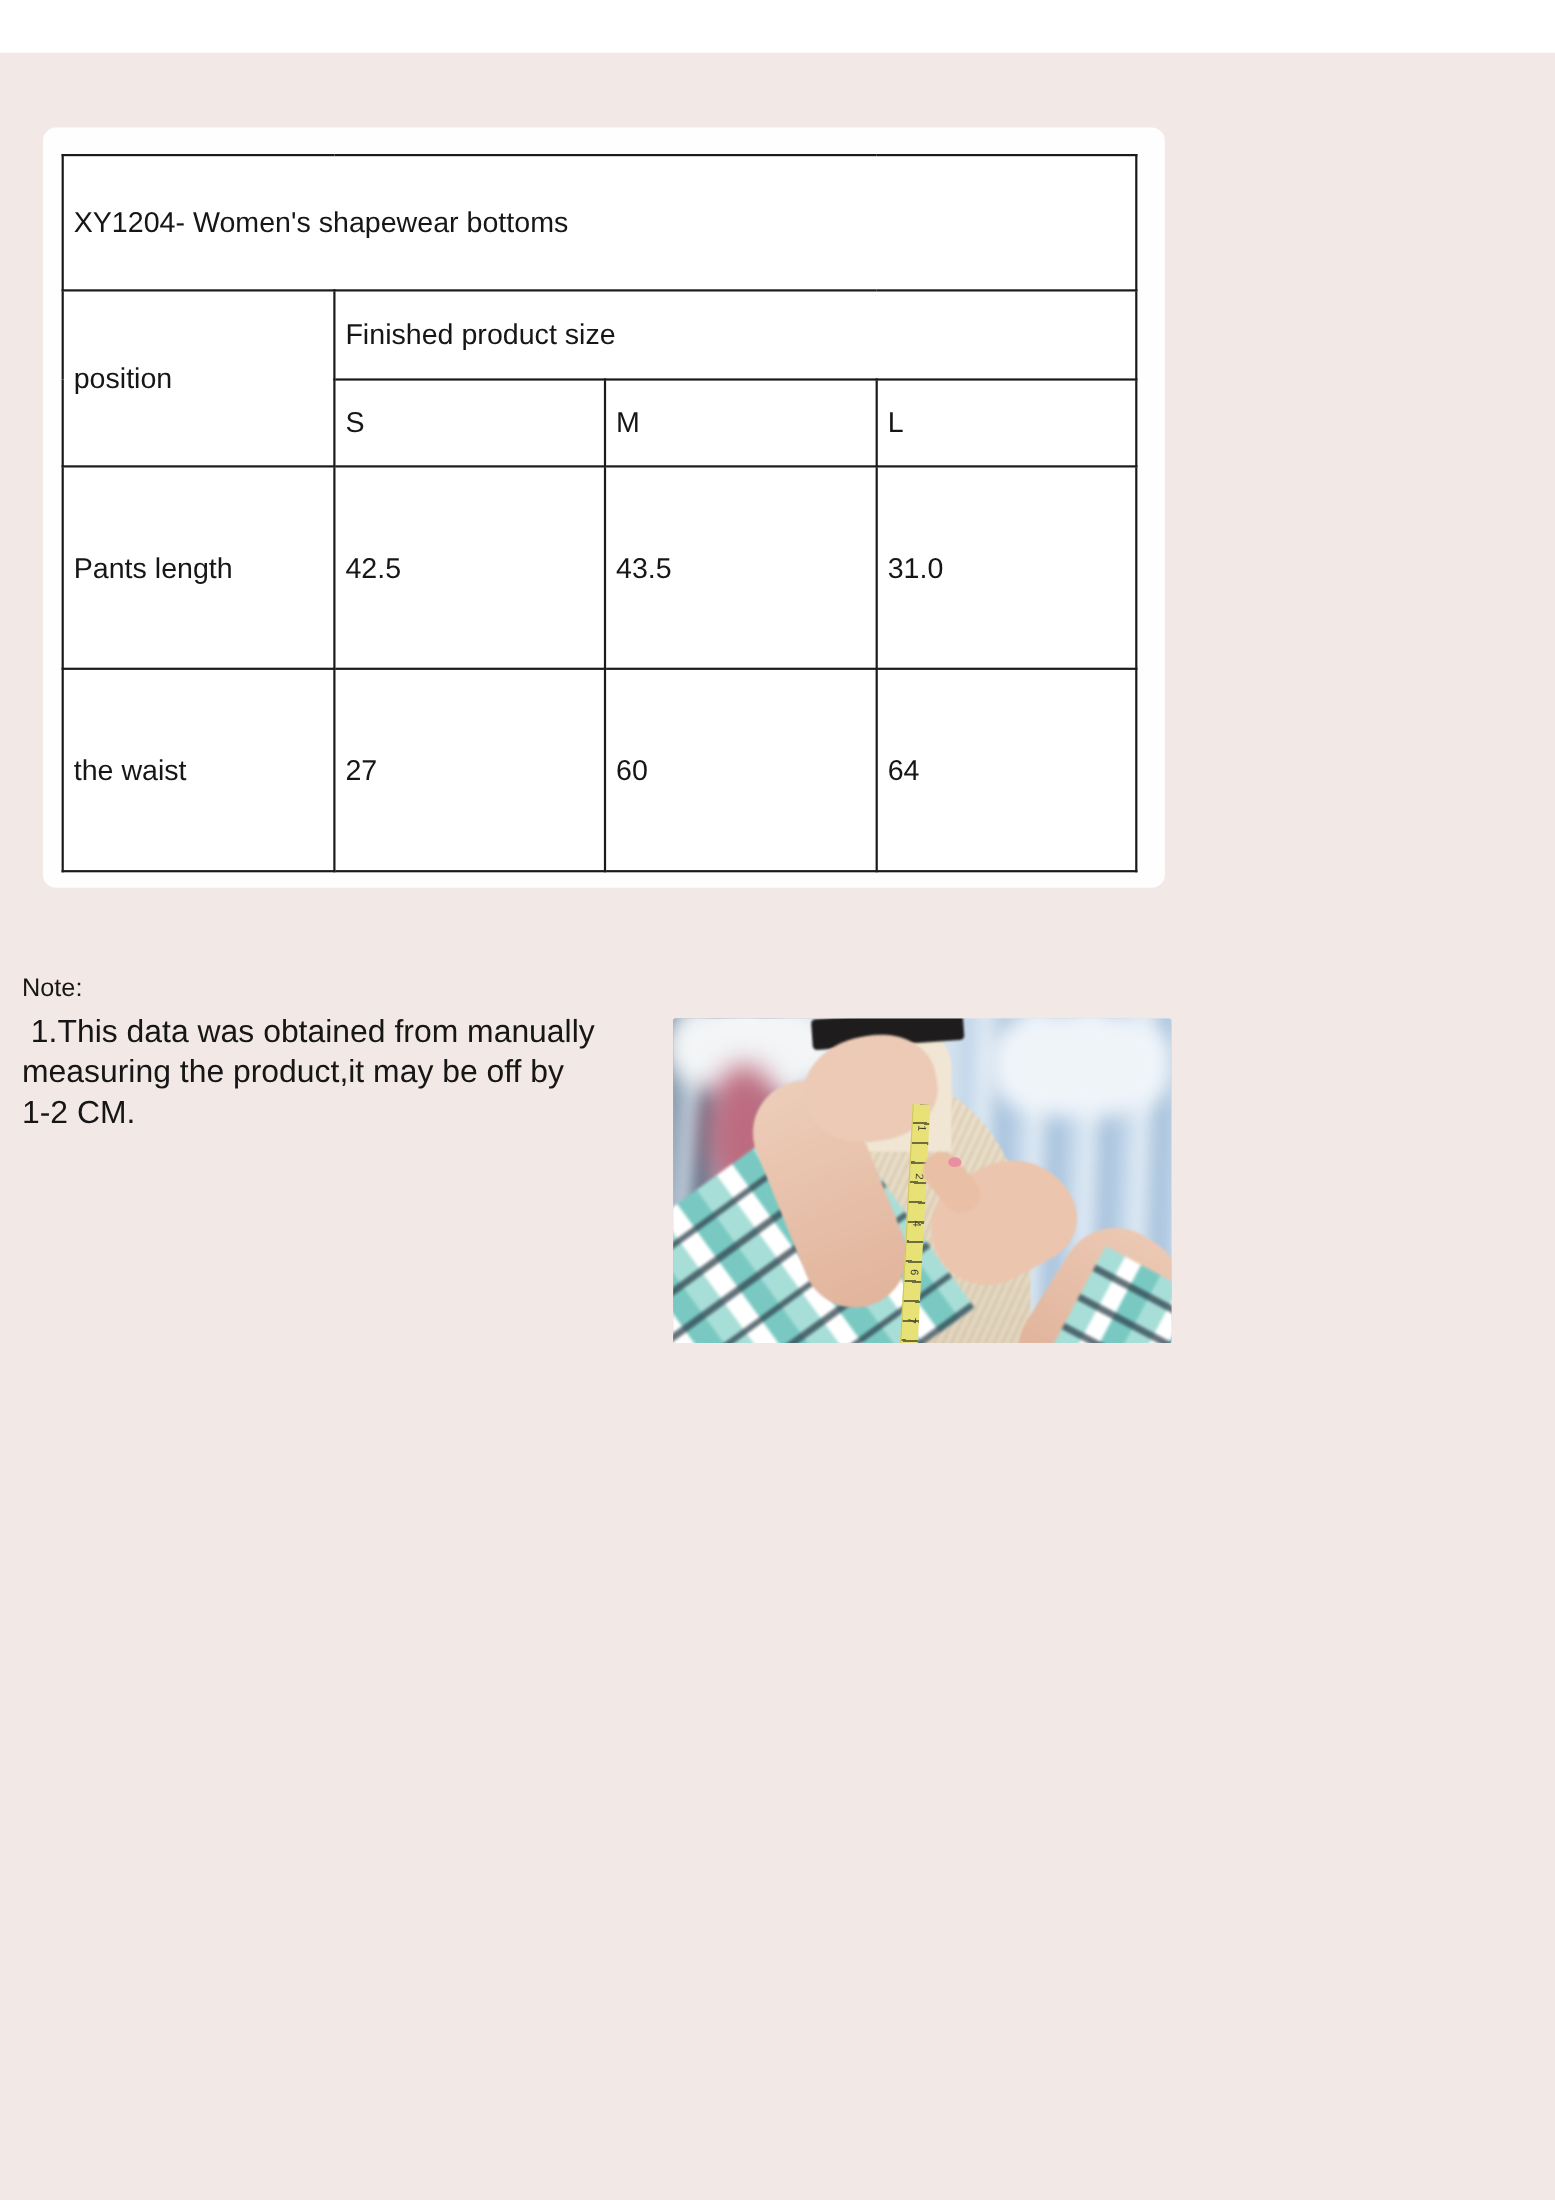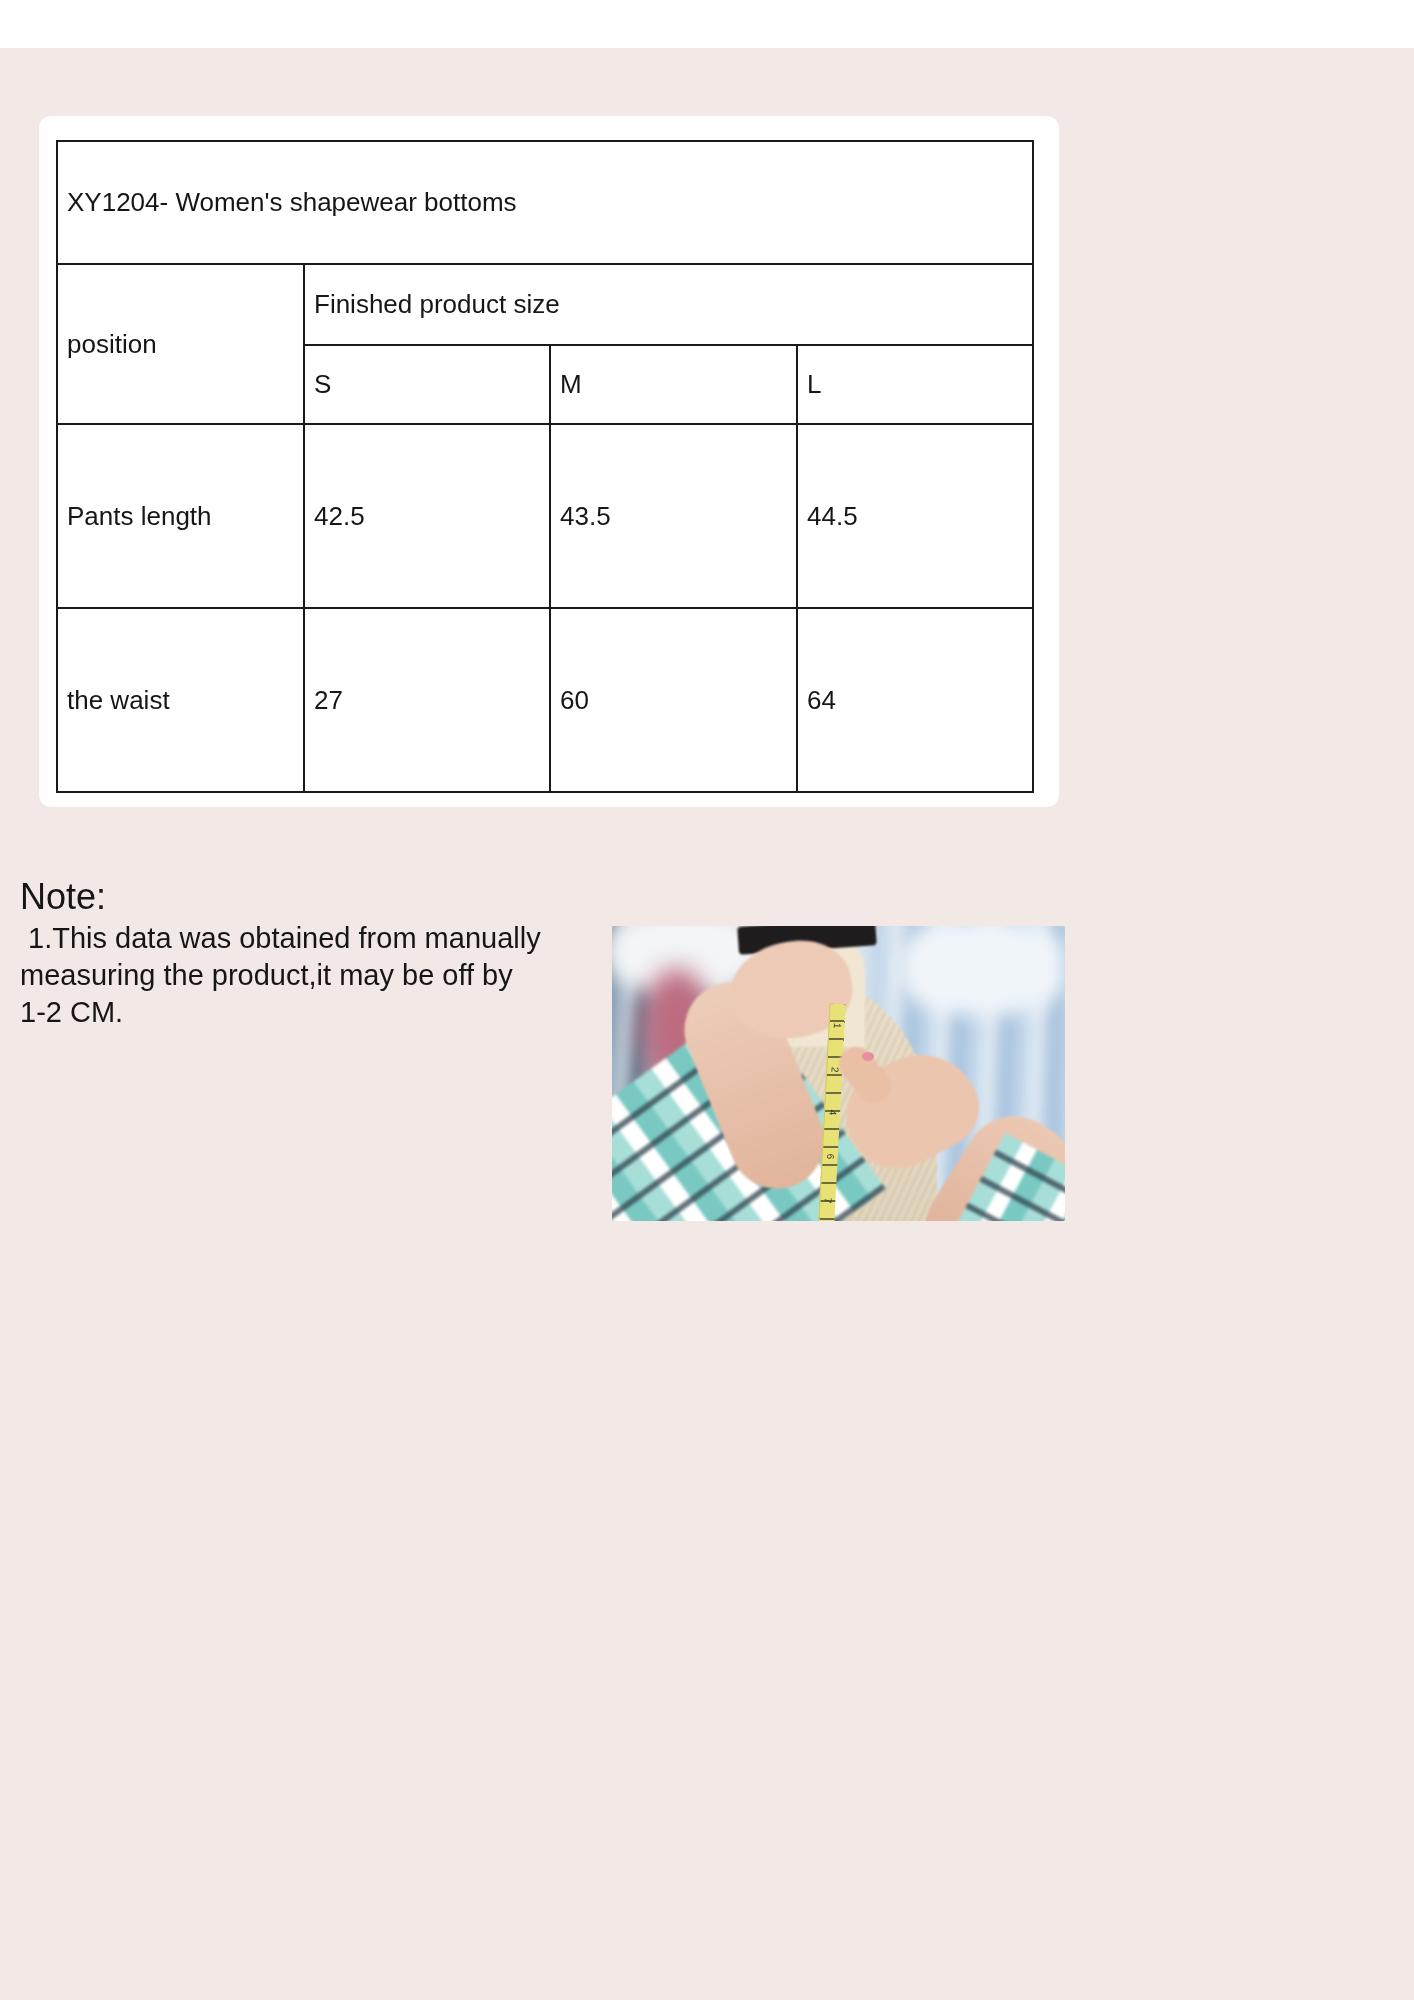--- a/index.html
+++ b/index.html
@@ -45,21 +45,21 @@
   tr.r-head{height:81px;}
   tr.r-sizes{height:79px;}
   tr.r-data{height:184px;}
   
   .note{
     position:absolute;left:20px;top:830px;
     width:660px;
     font-size:29px;line-height:37px;
   }
   .note-heading{
-    font-size:36px;line-height:38px;
+    font-size:23px;line-height:38px;
     margin:0 0 4px 0;
   }
   .note-item{
     white-space:pre-wrap;
     margin:0 0 42px 0;
   }
   
   .photo{
     position:absolute;left:612px;top:878px;
     width:453px;height:295px;
@@ -138,21 +138,21 @@
       </tr>
       <tr class="r-sizes">
         <td>S</td>
         <td>M</td>
         <td>L</td>
       </tr>
       <tr class="r-data">
         <td>Pants length</td>
         <td>42.5</td>
         <td>43.5</td>
-        <td>44.5</td>
+        <td>31.0</td>
       </tr>
       <tr class="r-data">
         <td>the waist</td>
         <td>27</td>
         <td>60</td>
         <td>64</td>
       </tr>
     </tbody>
   </table>
 

